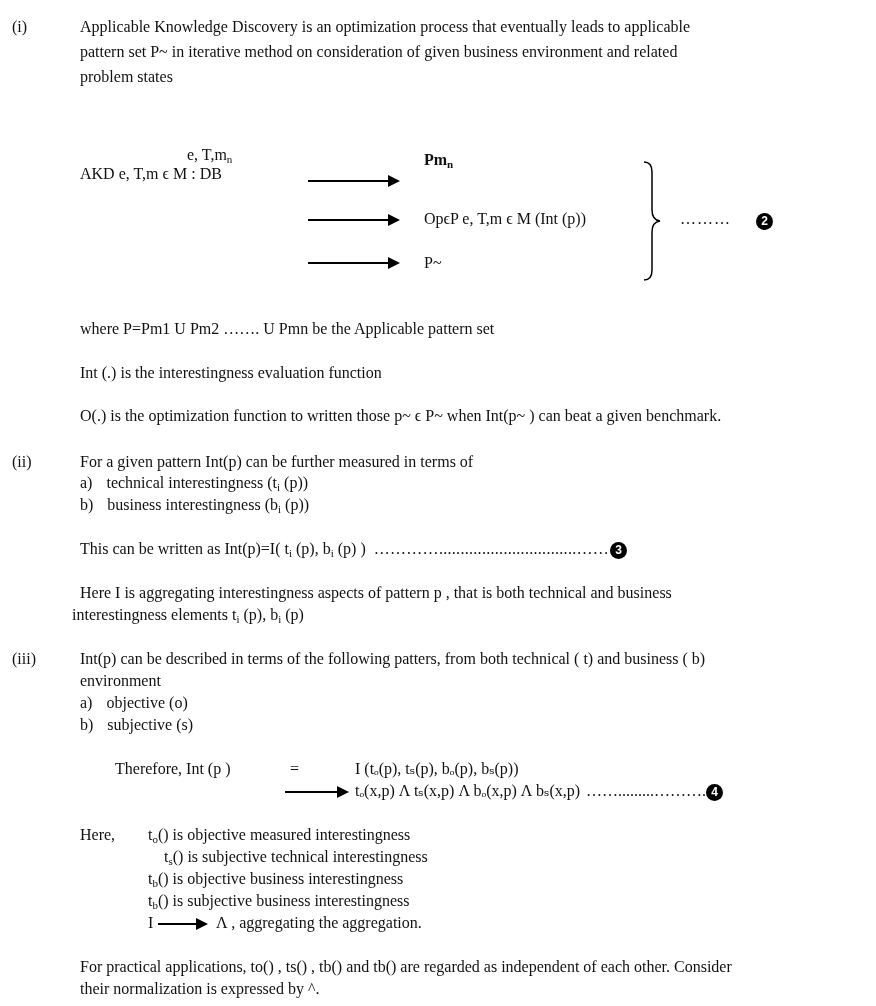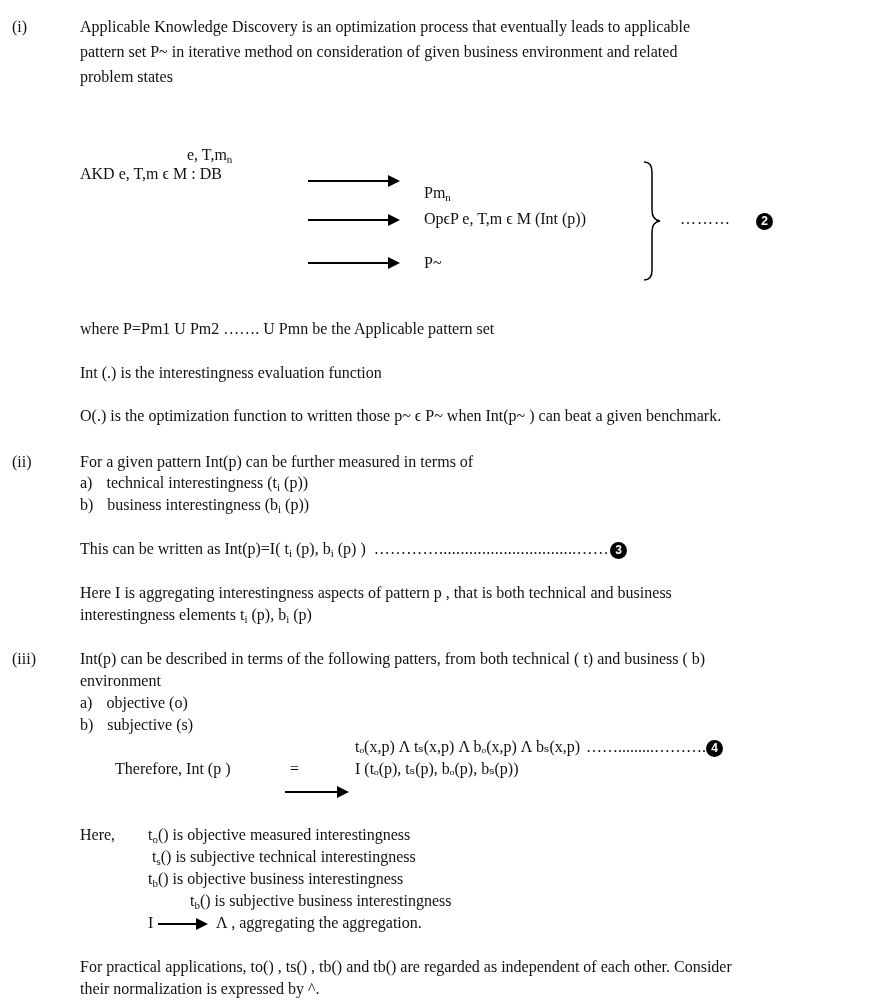--- a/index.html
+++ b/index.html
@@ -30,21 +30,21 @@
 <div class="abs" style="left:80px;top:41px;">pattern set P~   in iterative method on consideration of given business environment and related</div>
 <div class="abs" style="left:80px;top:66px;">problem states</div>
 
 <div class="abs" style="left:187px;top:144px;"><span>e, T,m</span><sub>n</sub></div>
 <div class="abs" style="left:80px;top:163px;">AKD e, T,m ϵ M : DB</div>
 
 <div class="arrow" style="left:308px;top:180px;width:82px;"></div>
 <div class="arrow" style="left:308px;top:219px;width:82px;"></div>
 <div class="arrow" style="left:308px;top:262px;width:82px;"></div>
 
-<div class="abs" style="left:424px;top:182px;"><span>Pm</span><sub>n</sub></div>
+<div class="abs" style="left:424px;top:149px;font-weight:bold;"><span>Pm</span><sub>n</sub></div>
 <div class="abs" style="left:424px;top:208px;">OpϵP e, T,m ϵ M   (Int (p))</div>
 <div class="abs" style="left:424px;top:252px;">P~</div>
 
 <svg class="abs" style="left:640px;top:160px;" width="24" height="122" viewBox="0 0 24 122">
   <path d="M4 2 Q12 2 12 12 L12 50 Q12 60 20 61 Q12 62 12 72 L12 110 Q12 120 4 120" fill="none" stroke="#000" stroke-width="1.5"></path>
 </svg>
 <div class="abs" style="left:680px;top:208px;letter-spacing:1px;">………</div>
 <div class="abs" style="left:756px;top:209px;"><span class="badge">2</span></div>
 
 <div class="abs" style="left:80px;top:318px;">where   P=Pm1 U Pm2 ……. U Pmn  be the Applicable pattern set</div>
@@ -52,37 +52,37 @@
 <div class="abs" style="left:80px;top:405px;">O(.) is the optimization function to written those p~ ϵ  P~ when Int(p~ ) can beat a given benchmark.</div>
 
 <div class="abs" style="left:12px;top:451px;">(ii)</div>
 <div class="abs" style="left:80px;top:451px;">For a given pattern Int(p) can be further measured in terms of</div>
 <div class="abs" style="left:80px;top:472px;"><span>a)</span><span style="margin-left:14px;">technical interestingness (t</span><sub>i</sub><span> (p))</span></div>
 <div class="abs" style="left:80px;top:494px;"><span>b)</span><span style="margin-left:14px;">business interestingness (b</span><sub>i</sub><span> (p))</span></div>
 
 <div class="abs" style="left:80px;top:538px;"><span>This can be written as Int(p)=I(  t</span><sub>i</sub><span> (p), b</span><sub>i</sub><span> (p)  )</span><span style="margin-left:8px;letter-spacing:0.3px;">…………................................……</span><span class="badge" style="margin-left:1px;">3</span></div>
 
 <div class="abs" style="left:80px;top:582px;">Here I is aggregating interestingness aspects of pattern p , that is both technical and business</div>
-<div class="abs" style="left:80px;top:604px;"><span>interestingness elements t</span><sub>i</sub><span> (p), b</span><sub>i</sub><span> (p)</span></div>
+<div class="abs" style="left:72px;top:604px;"><span>interestingness elements t</span><sub>i</sub><span> (p), b</span><sub>i</sub><span> (p)</span></div>
 
 <div class="abs" style="left:12px;top:648px;">(iii)</div>
 <div class="abs" style="left:80px;top:648px;">Int(p) can be described in terms of  the following patters, from both technical ( t) and business ( b)</div>
 <div class="abs" style="left:80px;top:670px;">environment</div>
 <div class="abs" style="left:80px;top:692px;"><span>a)</span><span style="margin-left:14px;">objective (o)</span></div>
 <div class="abs" style="left:80px;top:714px;"><span>b)</span><span style="margin-left:14px;">subjective (s)</span></div>
 
 <div class="abs" style="left:115px;top:758px;">Therefore, Int (p )</div>
 <div class="abs" style="left:290px;top:758px;">=</div>
 <div class="abs" style="left:355px;top:758px;">I (tₒ(p), tₛ(p), bₒ(p), bₛ(p))</div>
 <div class="arrow" style="left:285px;top:791px;width:54px;"></div>
-<div class="abs" style="left:355px;top:736px;"><span>tₒ(x,p) Λ tₛ(x,p) Λ bₒ(x,p) Λ bₛ(x,p)</span><span style="margin-left:6px;">…….........……….</span><span class="badge">4</span></div>
+<div class="abs" style="left:355px;top:780px;"><span>tₒ(x,p) Λ tₛ(x,p) Λ bₒ(x,p) Λ bₛ(x,p)</span><span style="margin-left:6px;">…….........……….</span><span class="badge">4</span></div>
 
 <div class="abs" style="left:80px;top:824px;">Here,</div>
 <div class="abs" style="left:148px;top:824px;"><span>t</span><sub>o</sub><span>() is objective measured interestingness</span></div>
-<div class="abs" style="left:152px;top:846px;"><span>t</span><sub>s</sub><span>() is subjective technical interestingness</span></div>
+<div class="abs" style="left:164px;top:846px;"><span>t</span><sub>s</sub><span>() is subjective technical interestingness</span></div>
 <div class="abs" style="left:148px;top:868px;"><span>t</span><sub>b</sub><span>() is objective business interestingness</span></div>
-<div class="abs" style="left:148px;top:890px;margin-left:42px;"><span>t</span><sub>b</sub><span>() is subjective business interestingness</span></div>
+<div class="abs" style="left:148px;top:890px;"><span>t</span><sub>b</sub><span>() is subjective business interestingness</span></div>
 <div class="abs" style="left:148px;top:912px;">I</div>
 <div class="arrow" style="left:158px;top:923px;width:40px;"></div>
 <div class="abs" style="left:216px;top:912px;">Λ , aggregating the aggregation.</div>
 
 <div class="abs" style="left:80px;top:956px;">For practical applications, to() , ts() , tb() and tb() are regarded as independent of each other. Consider</div>
 <div class="abs" style="left:80px;top:978px;">their normalization is expressed by ^.</div>
 
 </body></html>

